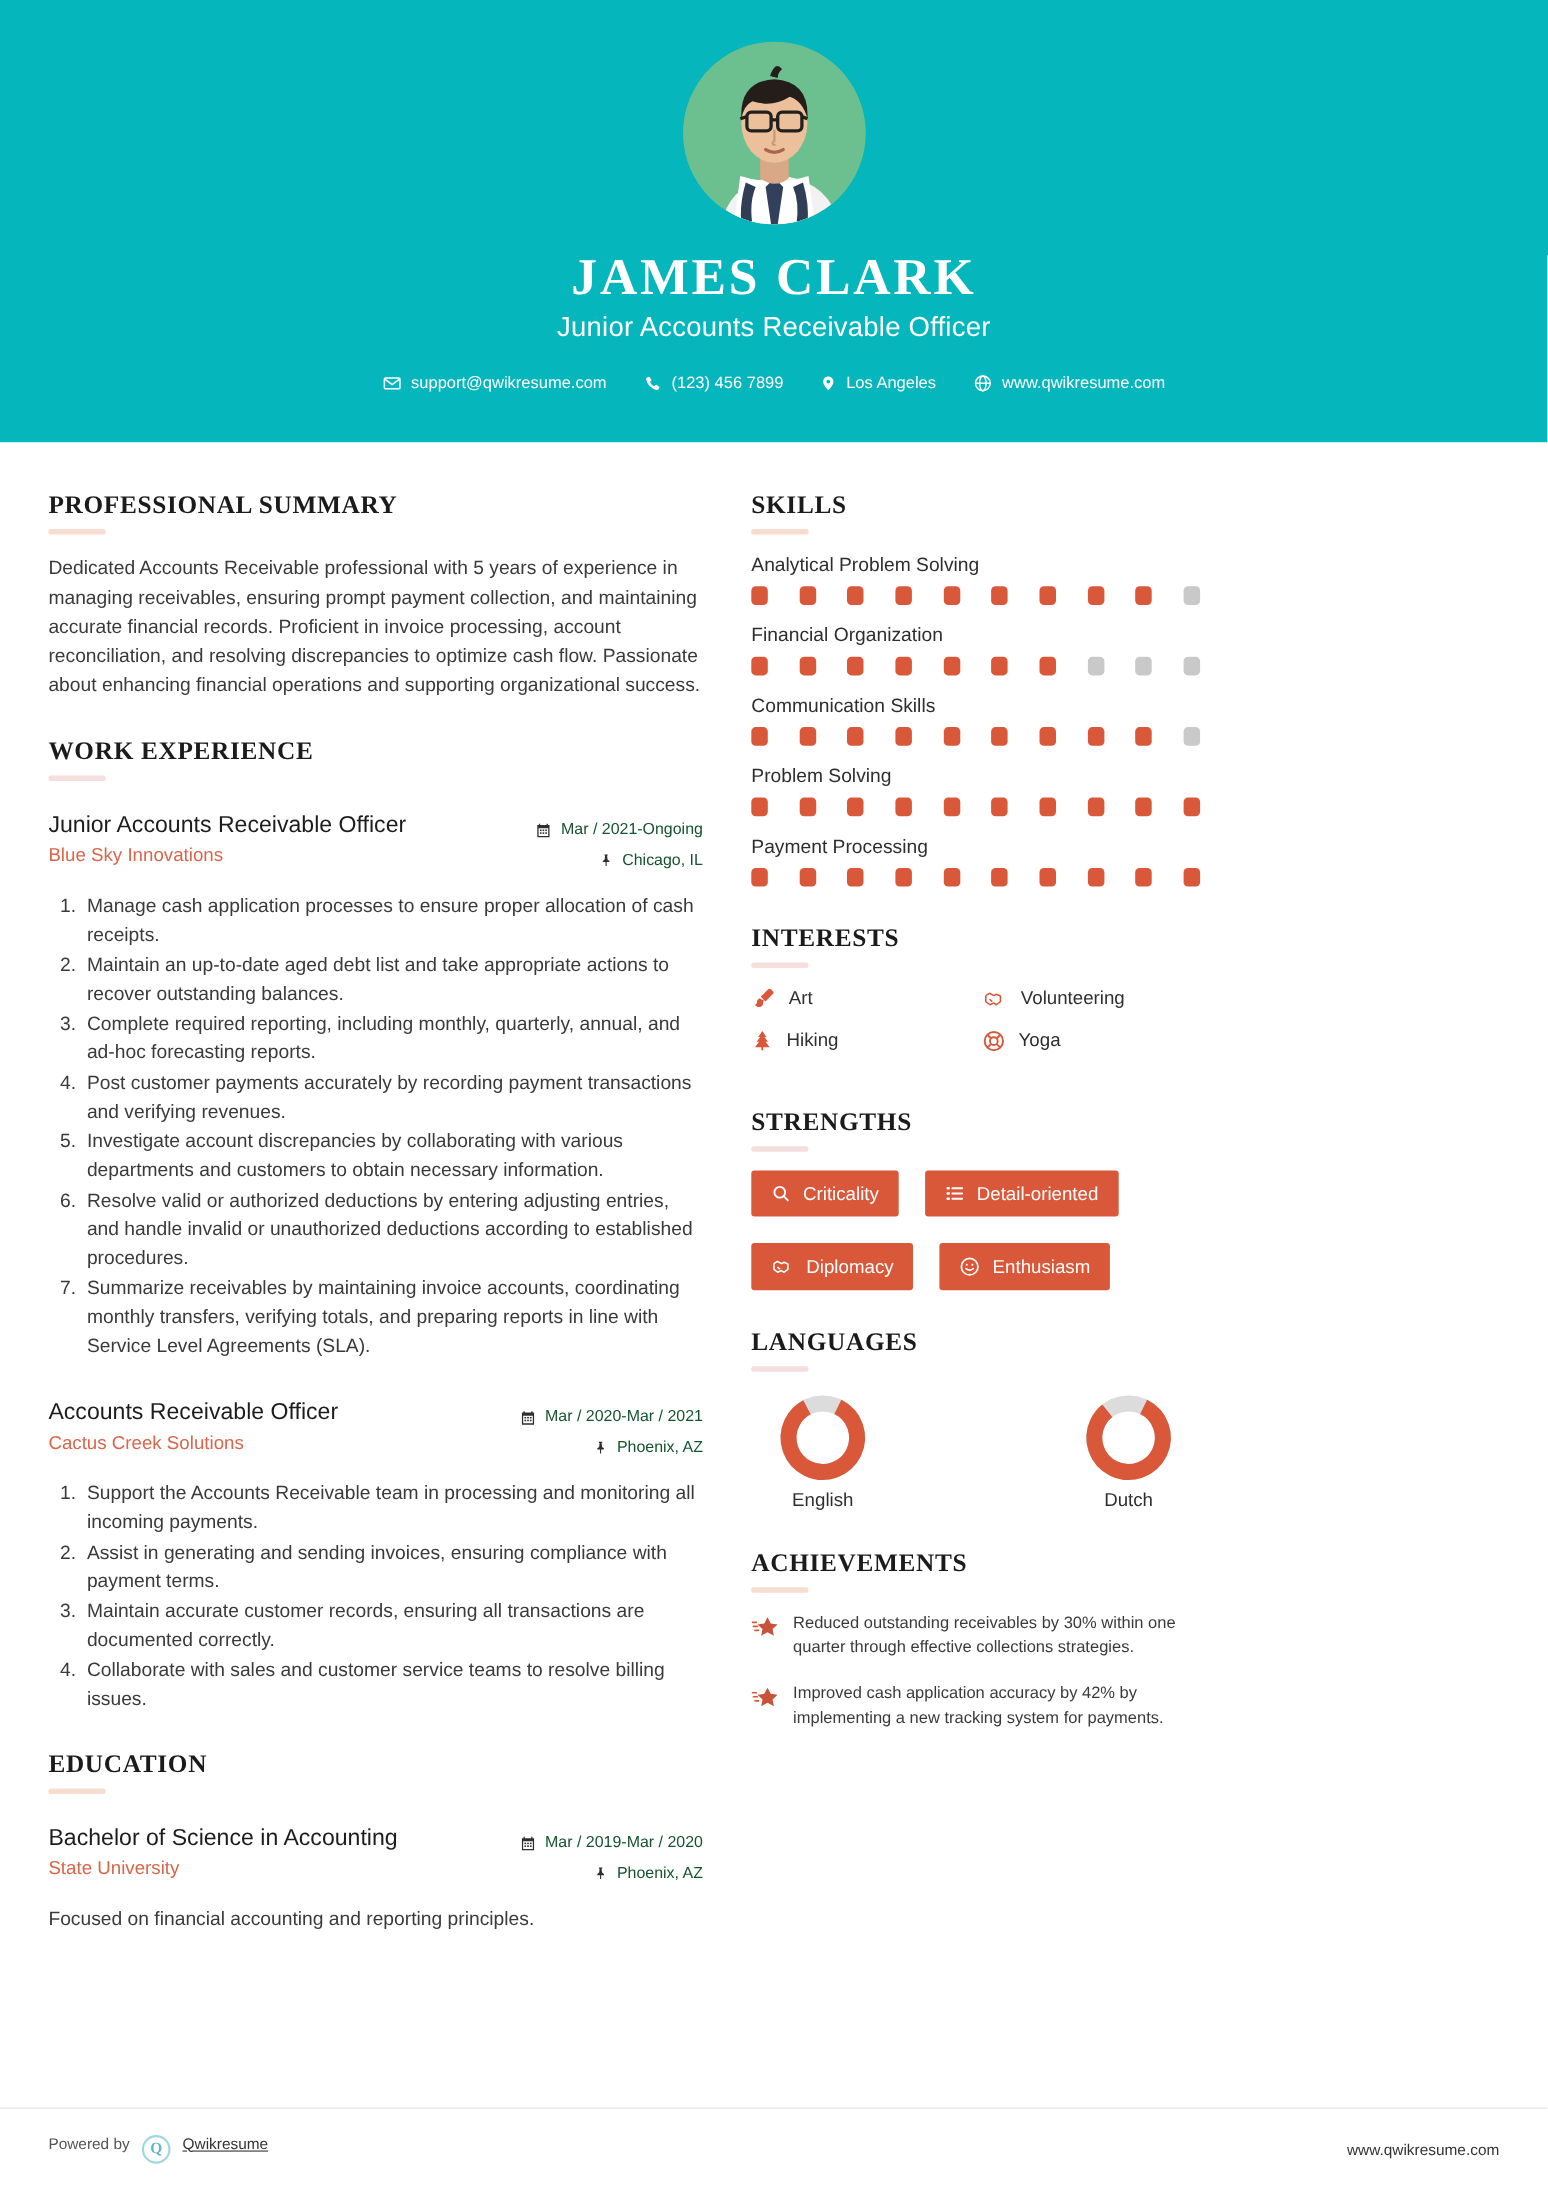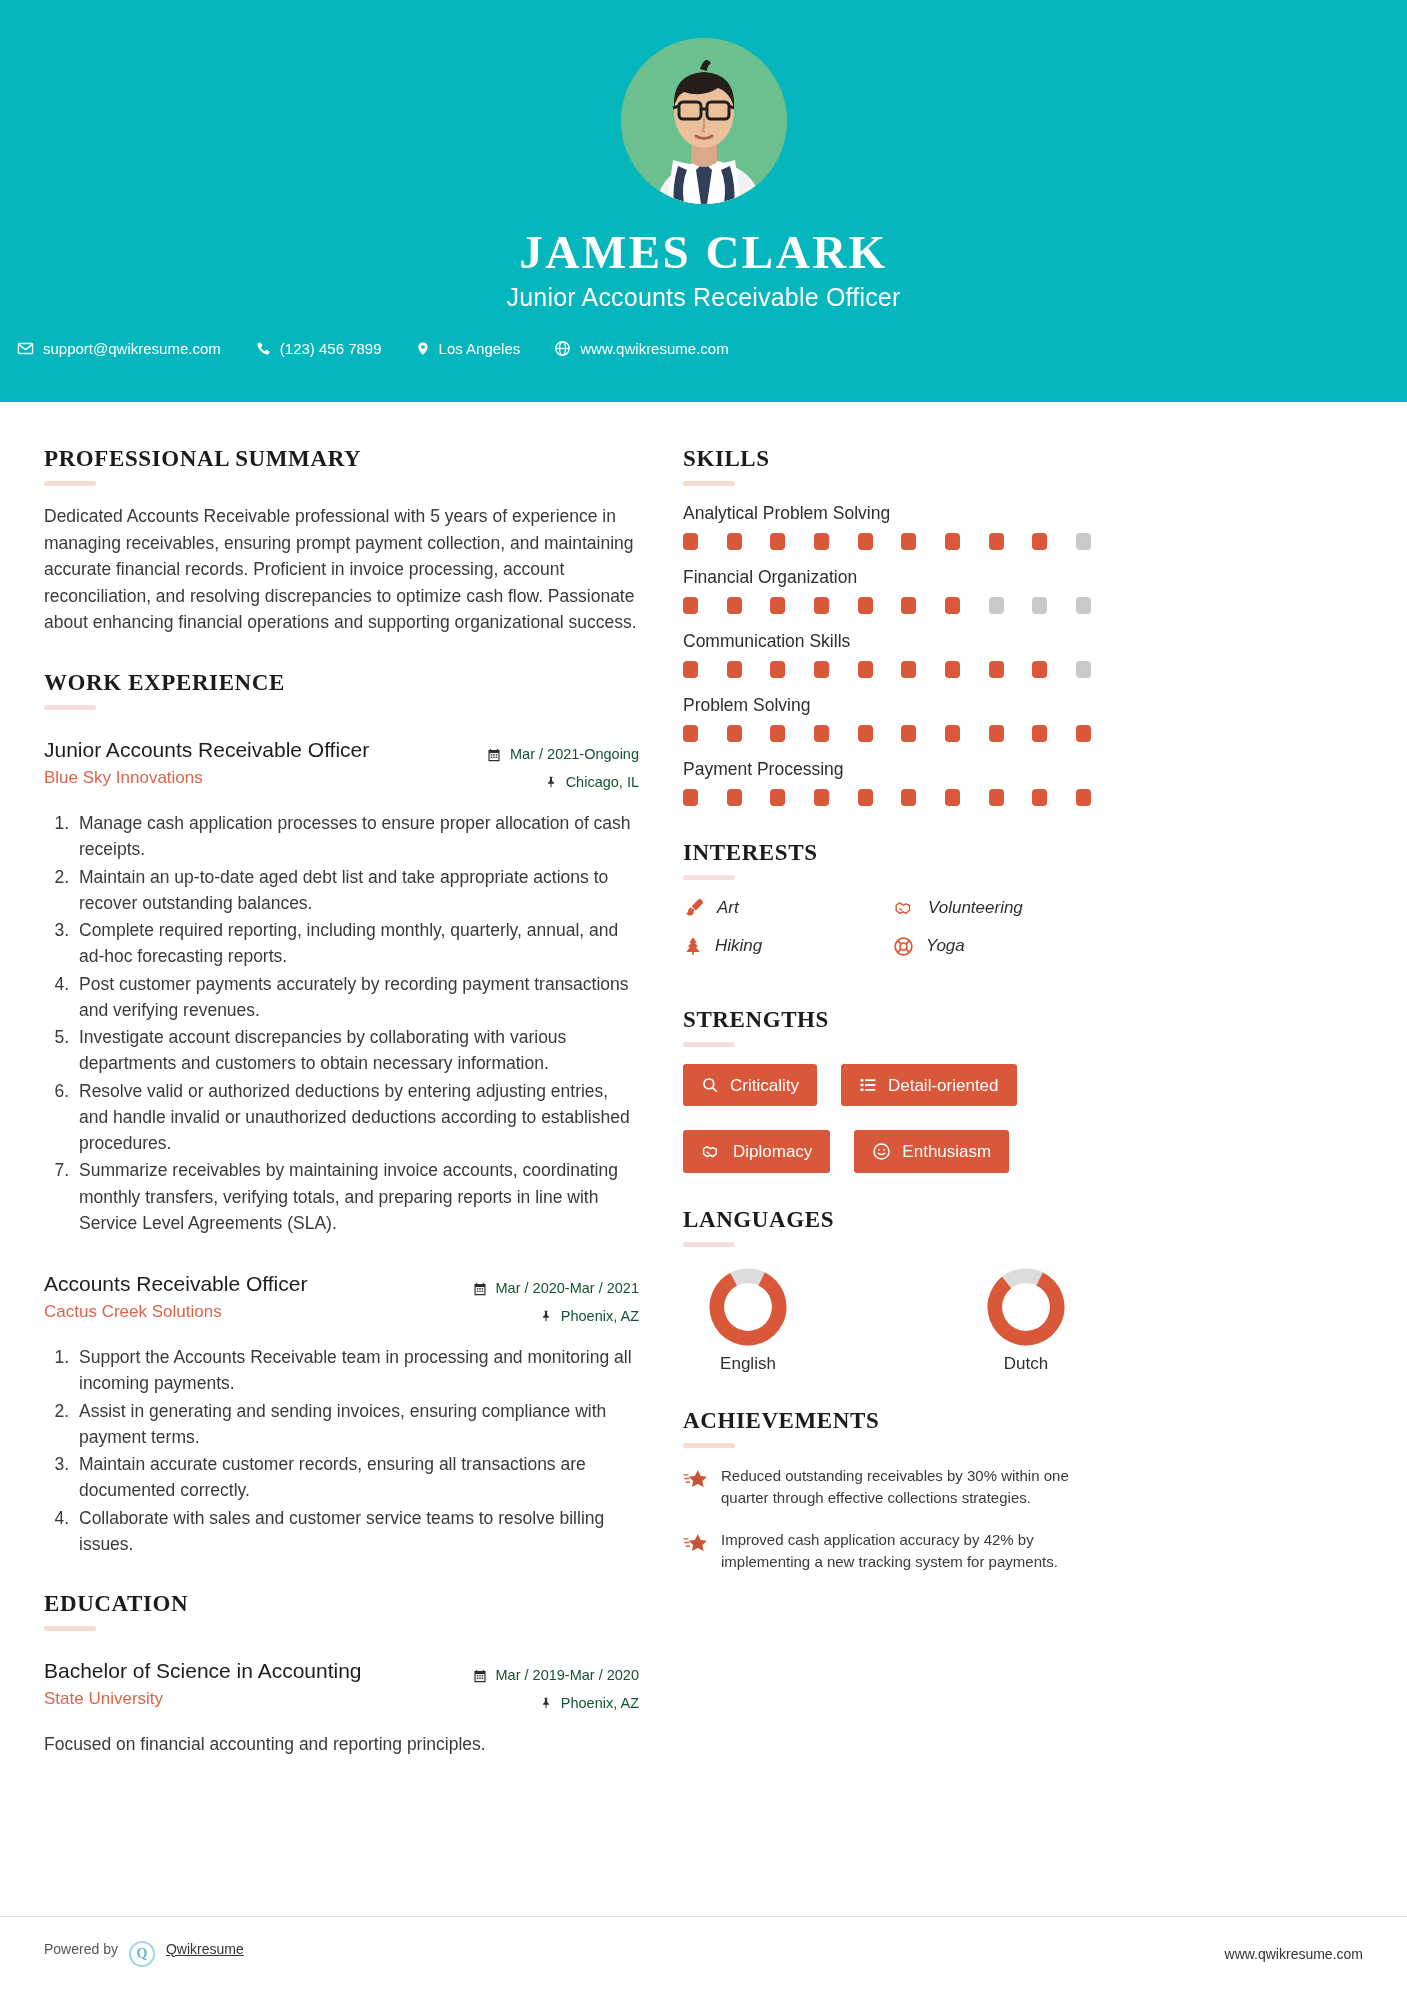--- a/index.html
+++ b/index.html
@@ -41,20 +41,21 @@
   .role {
     font-size:25px;
     color:#ffffff;
     font-weight:400;
     margin-top:6px;
     letter-spacing:.2px;
   }
   .contact {
     margin-top:28px;
     display:flex;
+    justify-content:center;
     align-items:center;
     gap:0px;
     font-size:15px;
     color:#ffffff;
   }
   .contact .citem { display:flex; align-items:center; gap:9px; padding:0 17px; }
   .contact .citem svg { display:block; }
 
   
   .body {
@@ -102,21 +103,21 @@
 
   
   .skill { margin-bottom:4px; }
   .skill-name { font-size:17.5px; color:#2e2e2e; margin-bottom:9px; }
   .dots { display:flex; gap:0; justify-content:space-between; width:408px; margin-bottom:17px; }
   .dot { width:15px; height:17px; border-radius:4px; background:#c9c9c9; }
   .dot.on { background:#d9583a; }
 
   
   .interests { display:flex; flex-wrap:wrap; }
-  .interest { width:50%; display:flex; align-items:center; gap:12px; margin-bottom:16px; font-size:17px; color:#2e2e2e;font-style:italic; }
+  .interest { width:50%; display:flex; align-items:center; gap:12px; margin-bottom:16px; font-size:17px; color:#2e2e2e; }
   .interest svg { display:block; flex:0 0 auto; }
 
   
   .strengths { display:flex; flex-wrap:wrap; gap:24px; }
   .pill {
     background:#d9583a; color:#fff;
     border-radius:3px;
     padding:12px 18px;
     font-size:17px;
     display:flex; align-items:center; gap:11px;

